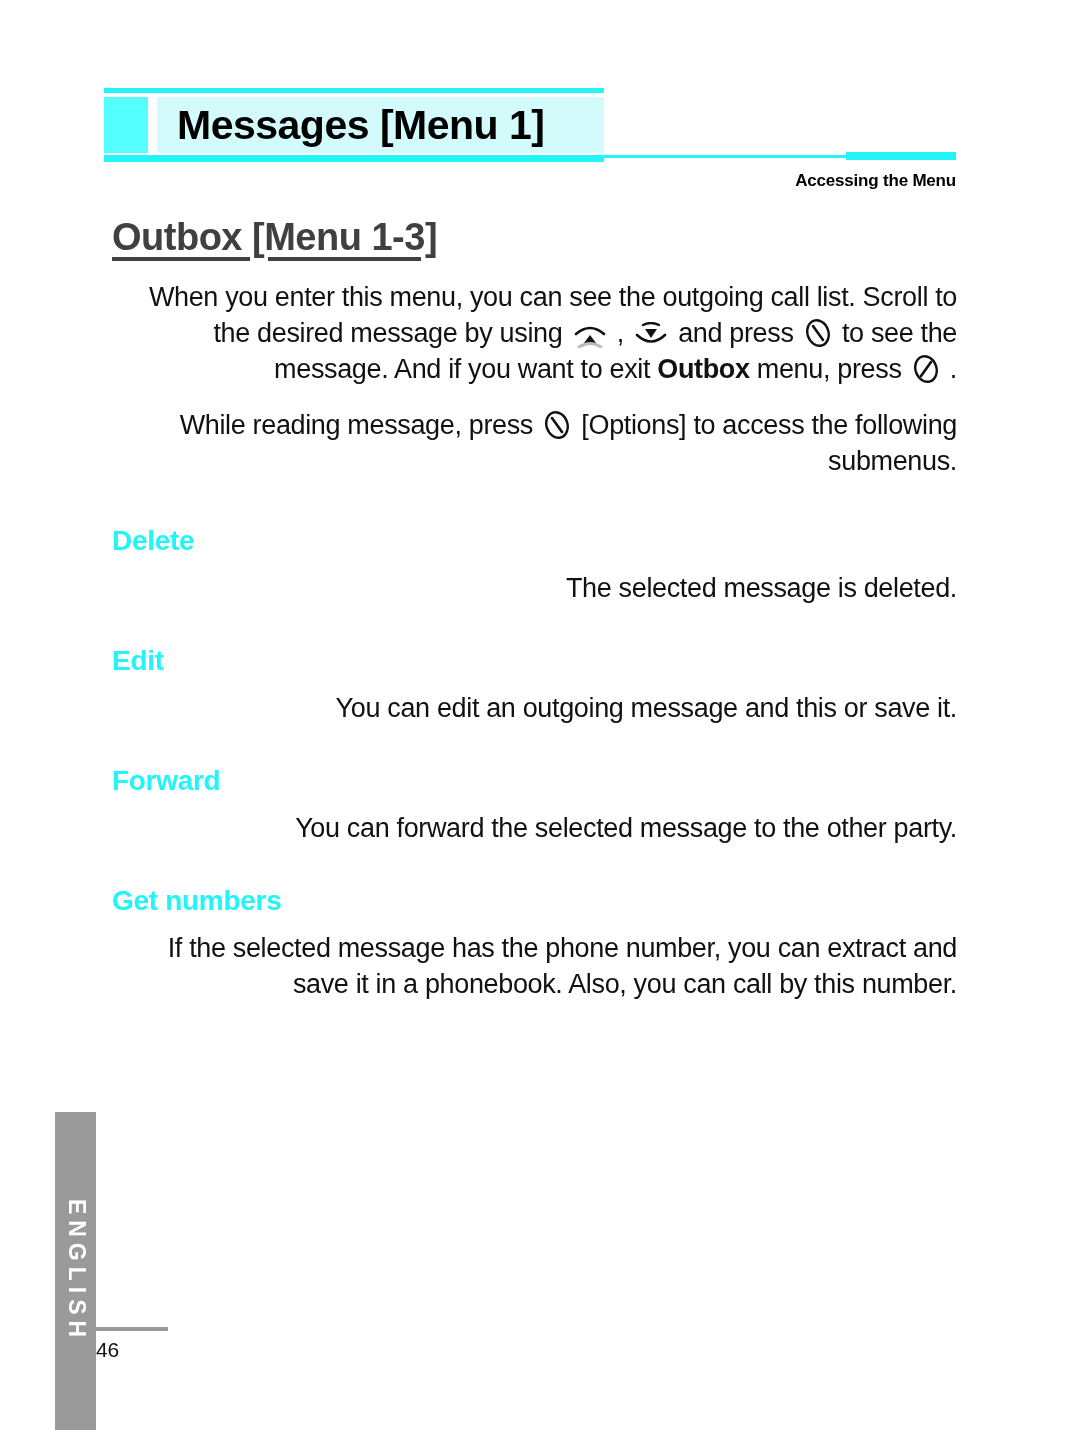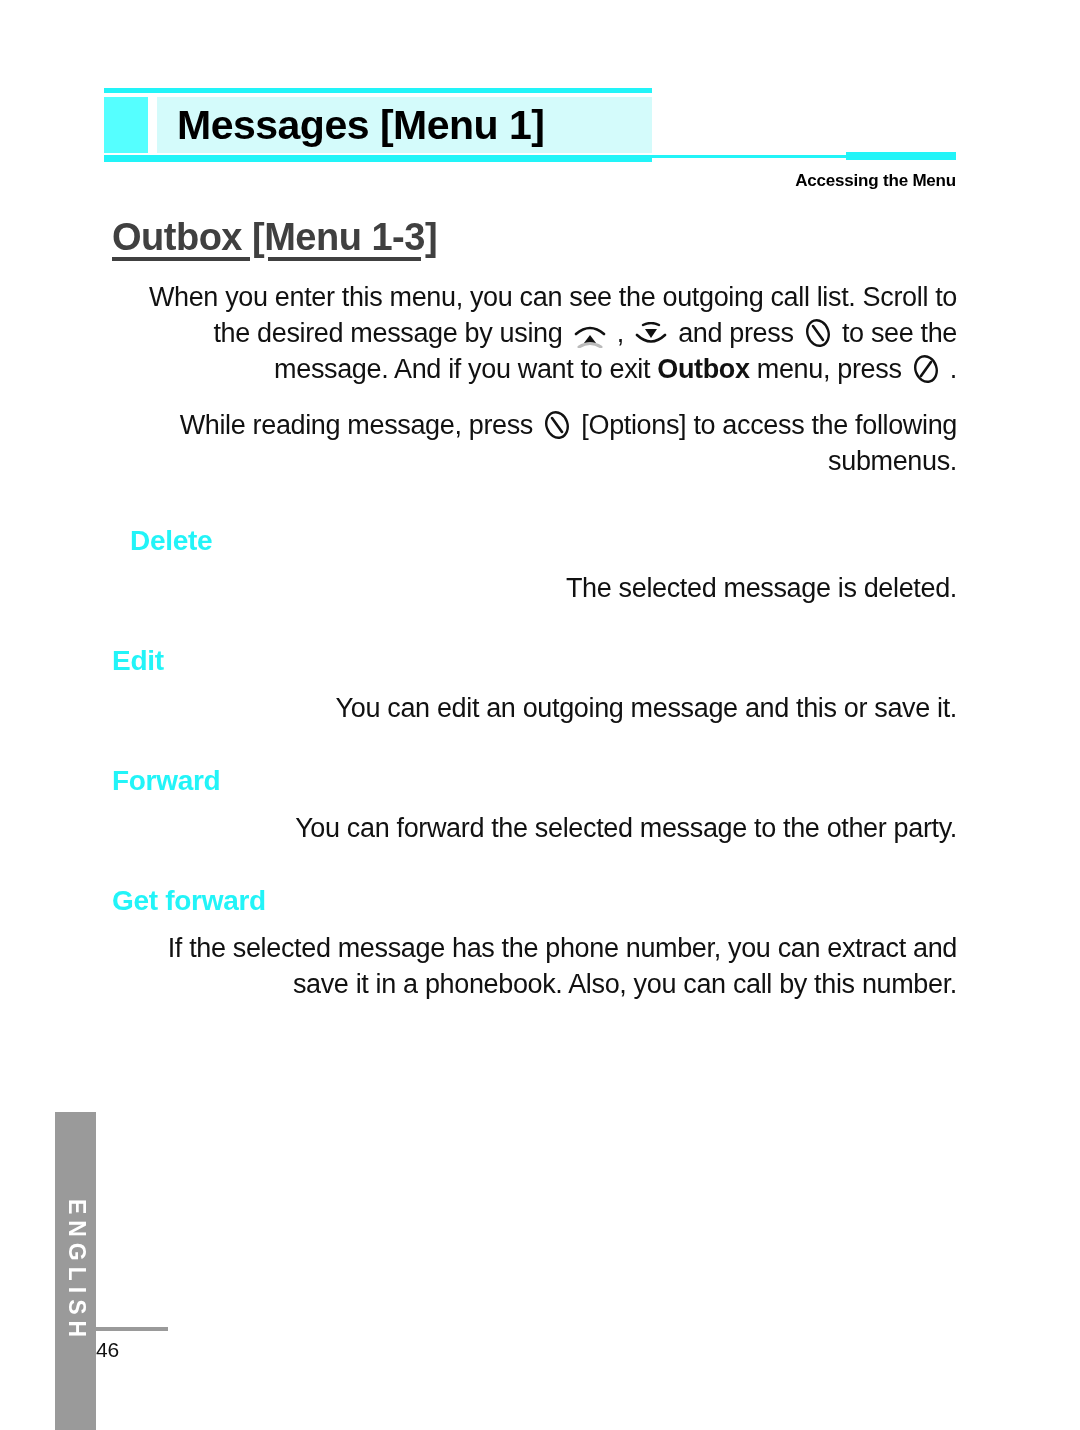--- a/index.html
+++ b/index.html
@@ -14,21 +14,21 @@
     font-family: "Liberation Sans", sans-serif;
     color: #000000;
     overflow: hidden;
   }
 
   
   #page-header {
     position: absolute;
     left: 104px;
     top: 88px;
-    width: 548px;
+    width: 500px;
   }
   .header-rule {
     height: 5px;
     background: #22f4f8;
     width: 100%;
   }
   .header-band {
     display: flex;
     align-items: stretch;
     height: 56px;
@@ -119,21 +119,21 @@
   }
   p.body .b { font-weight: bold; }
 
   h3.sub {
     font-size: 28px;
     font-weight: bold;
     color: #22f4f8;
     margin: 38px 0 14px 0;
     letter-spacing: -0.3px;
   }
-  h3.sub.first { margin-top: 46px; margin-left: 18px; }
+  h3.sub.first { margin-top: 46px; }
 
   
   .keyicon {
     display: inline-block;
     vertical-align: -6px;
     margin: 0 3px;
   }
   .keyicon svg { display: block; }
 
   
@@ -253,21 +253,21 @@
 
   <h3 class="sub first">Delete</h3>
   <p class="body">The selected message is deleted.</p>
 
   <h3 class="sub">Edit</h3>
   <p class="body">You can edit an outgoing message and this or save it.</p>
 
   <h3 class="sub">Forward</h3>
   <p class="body">You can forward the selected message to the other party.</p>
 
-  <h3 class="sub">Get forward</h3>
+  <h3 class="sub">Get numbers</h3>
   <p class="body">If the selected message has the phone number, you can extract and save it in a phonebook. Also, you can call by this number.</p>
 
 </div>
 
 <div id="language-tab">
   <span id="language-label">ENGLISH</span>
 </div>
 
 <div id="footer-rule"></div>
 <div id="page-number">46</div>

